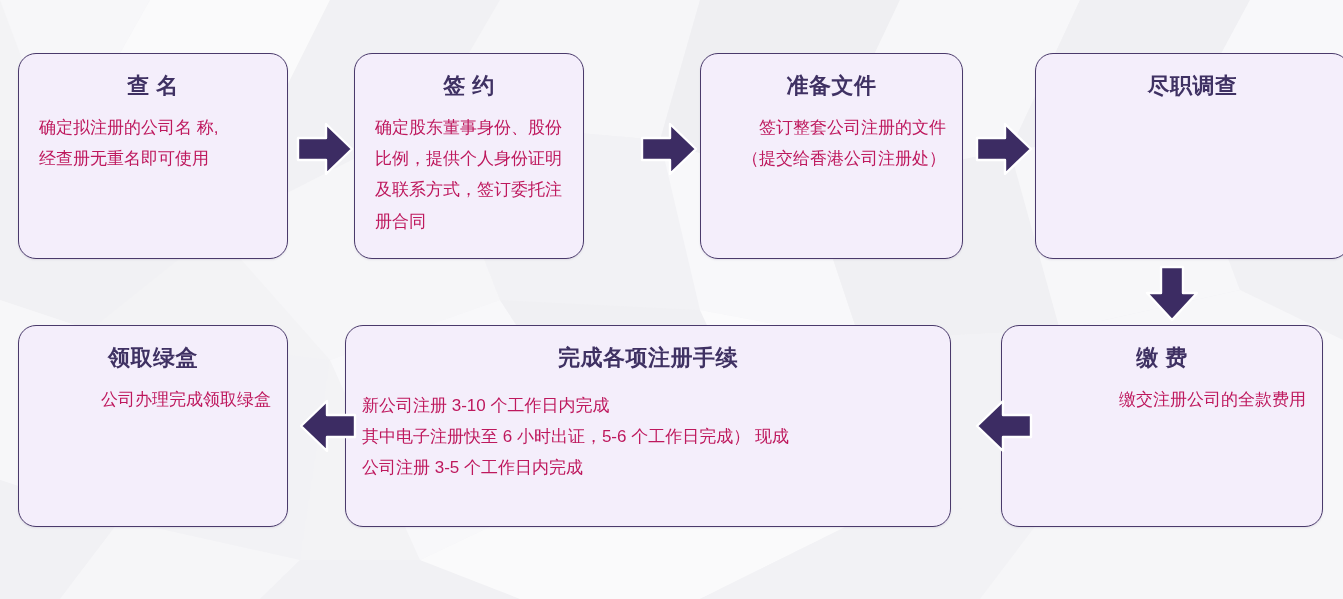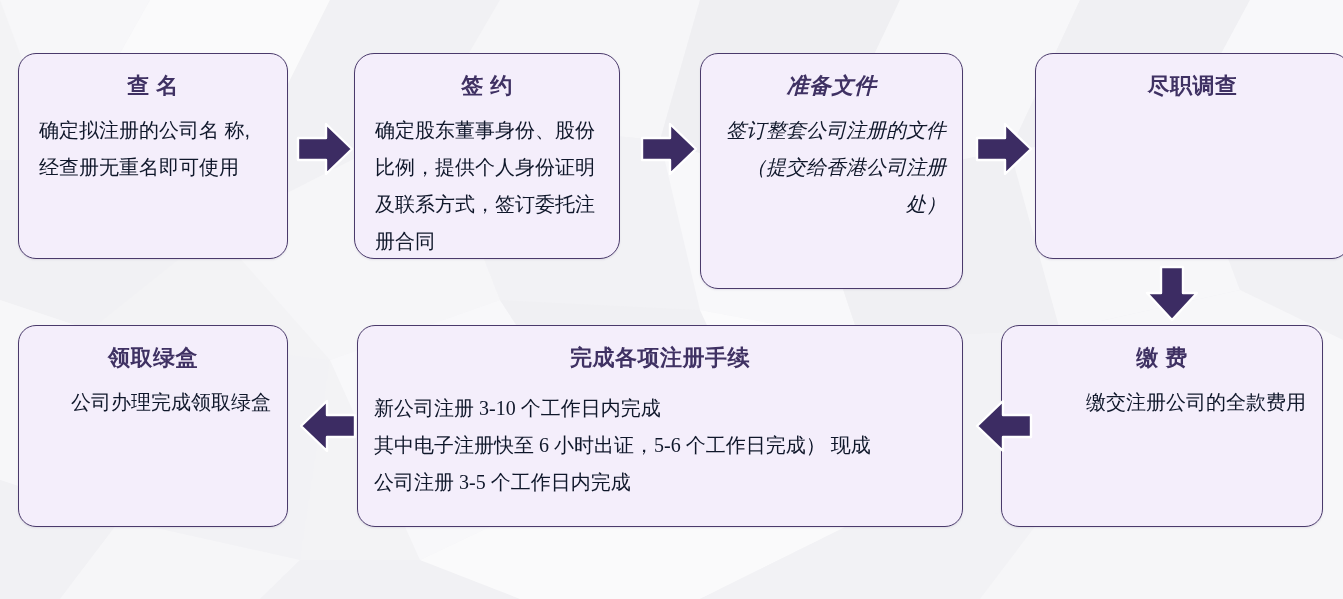--- a/index.html
+++ b/index.html
@@ -46,22 +46,22 @@
     text-align: center;
     font-weight: bold;
     color: #3f3163;
     font-size: 22px;
     line-height: 1.25;
     letter-spacing: .5px;
     margin: 4px 0 12px 0;
   }
 
   .node-body {
-    color: #0f172a;
-    font-size: 20px;
+    color: #be185d;
+    font-size: 17px;
     line-height: 1.85;
     text-align: left;
   }
   .node-body.center { text-align: right; }
   .node-body.pad { padding: 0 4px; }
 
   
   .node.v-mid .node-body { margin-top: 12px; }
 
   
@@ -115,37 +115,37 @@
       <div>经查册无重名即可使用</div>
     </div>
   </div>
 
   <div class="arrow" style="left:296px; top:118px;">
     <svg width="58" height="62" viewBox="0 0 58 62" aria-hidden="true">
       <path d="M2,20 L30,20 L30,6 L56,31 L30,56 L30,42 L2,42 Z" fill="#3c2c63" stroke="#ffffff" stroke-width="2.4" stroke-linejoin="round"></path>
     </svg>
   </div>
 
-  <div class="node" style="left:354px; top:53px; width:266px; height:206px;border-radius:20px;">
+  <div class="node" style="left:354px; top:53px; width:230px; height:206px;">
     <div class="node-title">签 约</div>
     <div class="node-body pad">
       <div>确定股东董事身份、股份</div>
       <div>比例，提供个人身份证明</div>
       <div>及联系方式，签订委托注</div>
       <div>册合同</div>
     </div>
   </div>
 
   <div class="arrow" style="left:640px; top:118px;">
     <svg width="58" height="62" viewBox="0 0 58 62" aria-hidden="true">
       <path d="M2,20 L30,20 L30,6 L56,31 L30,56 L30,42 L2,42 Z" fill="#3c2c63" stroke="#ffffff" stroke-width="2.4" stroke-linejoin="round"></path>
     </svg>
   </div>
 
-  <div class="node" style="left:700px; top:53px; width:263px; height:236px;font-style:italic;">
+  <div class="node" style="left:700px; top:53px; width:263px; height:206px;">
     <div class="node-title">准备文件</div>
     <div class="node-body center">
       <div>签订整套公司注册的文件</div>
       <div>（提交给香港公司注册处）</div>
     </div>
   </div>
 
   <div class="arrow" style="left:975px; top:118px;">
     <svg width="58" height="62" viewBox="0 0 58 62" aria-hidden="true">
       <path d="M2,20 L30,20 L30,6 L56,31 L30,56 L30,42 L2,42 Z" fill="#3c2c63" stroke="#ffffff" stroke-width="2.4" stroke-linejoin="round"></path>
@@ -168,21 +168,21 @@
       <div>公司办理完成领取绿盒</div>
     </div>
   </div>
 
   <div class="arrow" style="left:299px; top:395px;">
     <svg width="58" height="62" viewBox="0 0 58 62" aria-hidden="true">
       <path d="M56,20 L28,20 L28,6 L2,31 L28,56 L28,42 L56,42 Z" fill="#3c2c63" stroke="#ffffff" stroke-width="2.4" stroke-linejoin="round"></path>
     </svg>
   </div>
 
-  <div class="node" style="left:357px; top:325px; width:606px; height:202px;font-family:Liberation Serif, serif;">
+  <div class="node" style="left:345px; top:325px; width:606px; height:202px;">
     <div class="node-title">完成各项注册手续</div>
     <div class="node-body" style="margin-top:18px;">
       <div>新公司注册 3-10 个工作日内完成</div>
       <div>其中电子注册快至 6 小时出证，5-6 个工作日完成） 现成</div>
       <div>公司注册 3-5 个工作日内完成</div>
     </div>
   </div>
 
   <div class="arrow" style="left:975px; top:395px;">
     <svg width="58" height="62" viewBox="0 0 58 62" aria-hidden="true">

